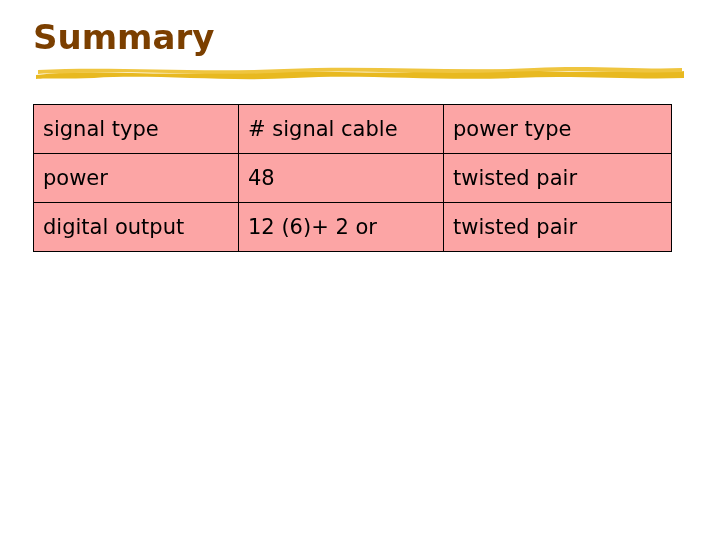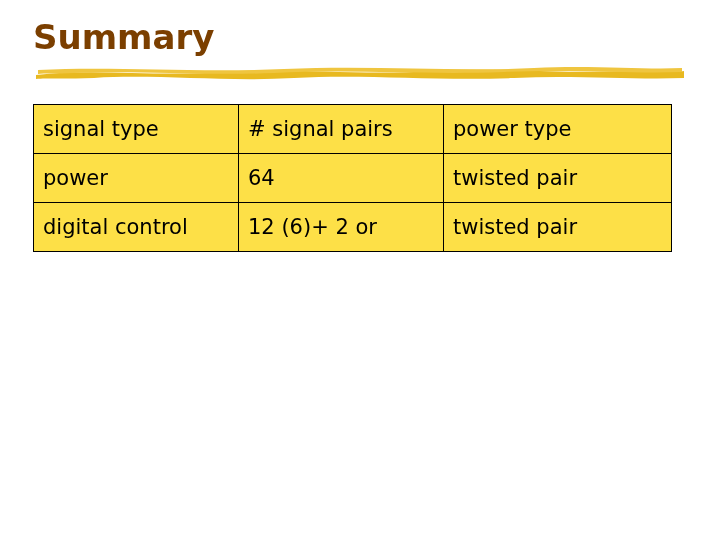--- a/index.html
+++ b/index.html
@@ -49,21 +49,21 @@
   }
   table.summary td {
     border: 1px solid #000000;
     font-size: 21px;
     color: #000000;
     padding: 12px 8px 12px 9px;
     vertical-align: middle;
     line-height: 1.15;
     height: 36px;
     box-sizing: border-box;
-    background: #fde047;
+    background: #fca5a5;
   }
   table.summary col.c1 { width: 205px; }
   table.summary col.c2 { width: 205px; }
   table.summary col.c3 { width: 228px; }
 </style>
 </head>
 <body>
 
 <div class="slide">
 
@@ -77,30 +77,30 @@
   <div class="table-wrap">
     <table class="summary">
       <colgroup>
         <col class="c1">
           <col class="c2">
           <col class="c3">
       </colgroup>
       <tbody>
         <tr>
           <td>signal type</td>
-          <td># signal pairs</td>
+          <td># signal cable</td>
           <td>power type</td>
         </tr>
         <tr>
           <td>power</td>
-          <td>64</td>
+          <td>48</td>
           <td>twisted pair</td>
         </tr>
         <tr>
-          <td>digital control</td>
+          <td>digital output</td>
           <td>12 (6)+ 2 or</td>
           <td>twisted pair</td>
         </tr>
       </tbody>
     </table>
   </div>
 
 </div>
 
 </body></html>

